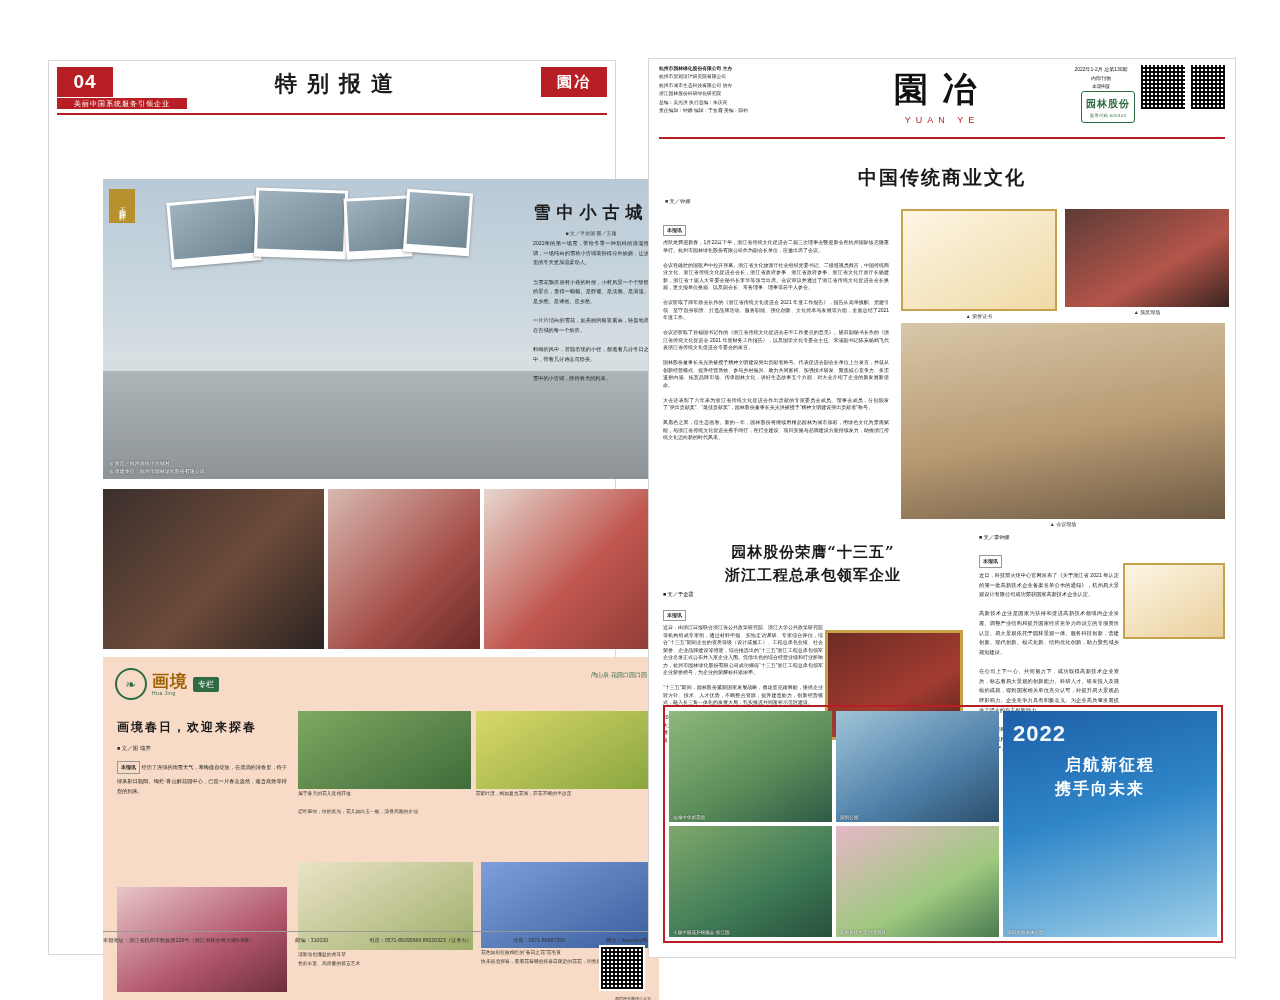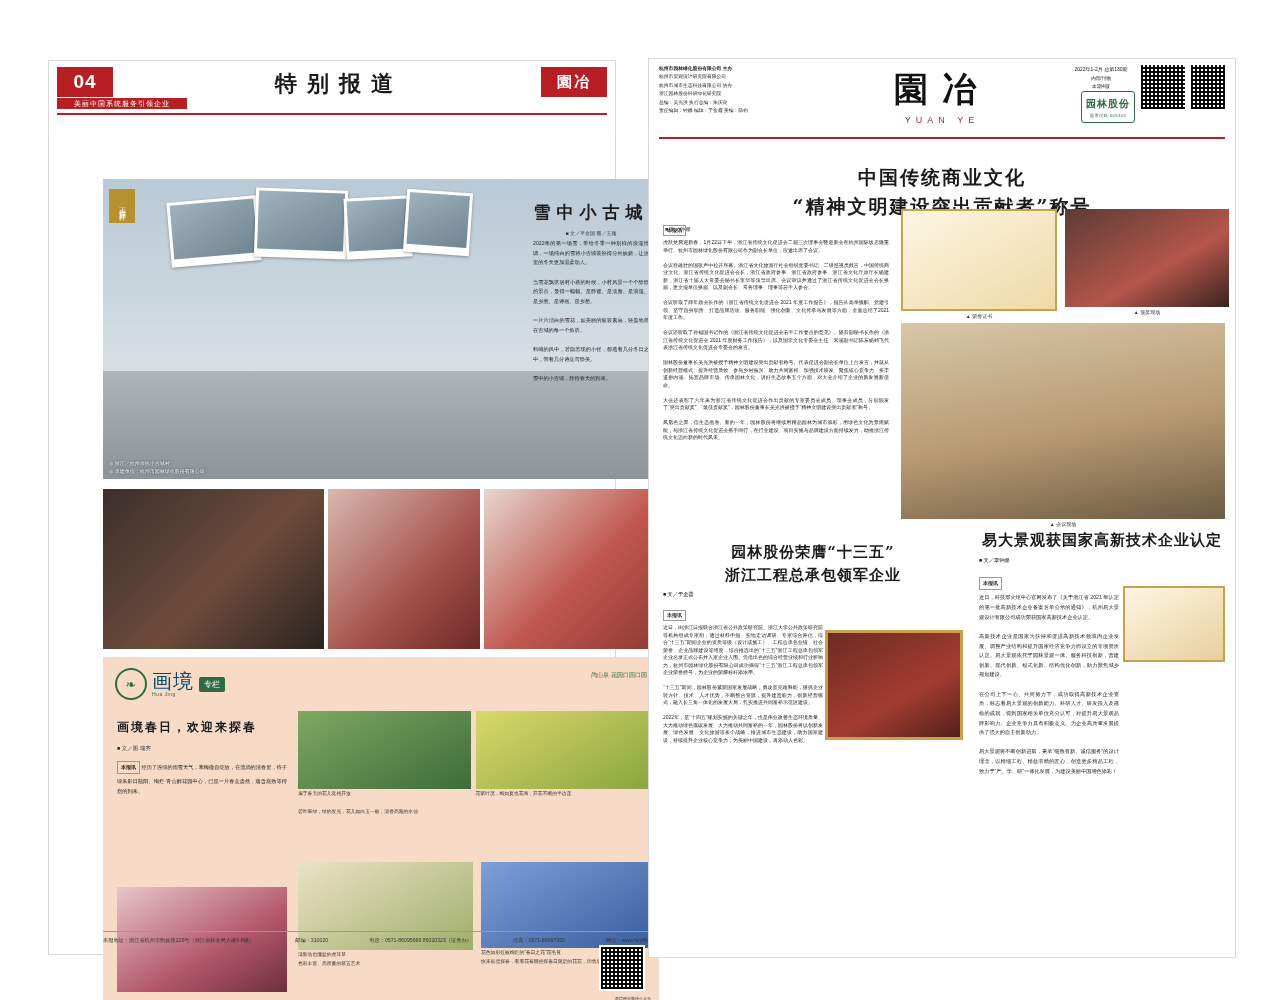--- a/index.html
+++ b/index.html
@@ -34,21 +34,21 @@
 
   .gal{position:absolute;left:54px;top:428px;width:556px;height:160px;display:grid;grid-template-columns:1.45fr 1fr 1.15fr;gap:4px;}
   .gal .cell{position:relative;overflow:hidden;}
   .g1{background:linear-gradient(135deg,#3b2f2c,#6d4b3a 55%,#2b2320);}
   .g2{background:linear-gradient(135deg,#d8b9b0,#a5504a 60%,#6d2a27);}
   .g3{background:linear-gradient(135deg,#e6d7cf,#c0574f 55%,#8e3b34);}
 
   .huajing{position:absolute;left:54px;top:596px;width:556px;height:350px;background:#f7dbc6;}
   .hj-logo{position:absolute;left:12px;top:10px;width:160px;height:34px;display:flex;align-items:center;gap:5px;}
   .hj-mark{width:28px;height:28px;border:2px solid #2e6b43;border-radius:50%;display:flex;align-items:center;justify-content:center;color:#2e6b43;font-size:13px;}
-  .hj-name{font-size:20px;color:#0c4a6e;font-weight:normal;letter-spacing:1px;line-height:1;}
+  .hj-name{font-size:17px;color:#a16207;font-weight:bold;letter-spacing:1px;line-height:1;}
   .hj-en{font-size:5px;color:#2e6b43;letter-spacing:.5px;}
   .hj-tag{font-size:8px;color:#fff;background:#2e6b43;padding:2px 5px;border-radius:2px;}
   .hj-sub{position:absolute;right:12px;top:14px;font-size:6px;color:#2e6b43;}
   .hj-title{position:absolute;left:14px;top:62px;font-size:12px;font-weight:bold;letter-spacing:2px;font-family:"DejaVu Serif",serif;}
   .hj-by{position:absolute;left:14px;top:88px;font-size:5.5px;color:#333;}
   .hj-lead{position:absolute;left:14px;top:104px;width:170px;font-size:5.2px;line-height:1.85;text-align:justify;}
   .hj-grid{position:absolute;left:195px;top:54px;width:350px;}
   .hj-row{display:flex;gap:5px;margin-bottom:4px;}
   .hj-ph{height:78px;flex:1;}
   .hj-c{font-size:4.8px;color:#333;margin:1px 0 3px;}
@@ -266,21 +266,20 @@
             <div class="qr"></div>
           </div>
         <div class="mh-qr2">
             <div class="qr"></div>
           </div>
       </div>
     </div>
 
     <div class="r-head">
       <h1>中国传统商业文化</h1>
-      <h1>“精神文明建设突出贡献者”称号</h1>
       <div class="r-byline">■ 文／钟娜</div>
     </div>
 
     <div class="r-col1 vtext" style="white-space:pre-line;">
       <span class="tagbox lead-b">本报讯</span>
       <span>虎跃龙腾迎新春，1月22日下午，浙江省传统文化促进会二届三次理事会暨迎新会在杭州国际饭店隆重举行。杭州市园林绿化股份有限公司作为副会长单位，应邀出席了会议。
 
 会议在雄壮的国歌声中拉开序幕。浙江省文化旅游厅社会组织党委书记、二级巡视员戴言，中国传统商业文化、浙江省传统文化促进会会长，浙江省政府参事、浙江省政府参事、浙江省文化厅原厅长杨建新，浙江省十届人大常委会秘书长李华等领导出席。会议审议并通过了浙江省传统文化促进会会长换届，更文报单位换届、以及副会长、常务理事、理事等若干人参会。
 
 会议听取了薛年勋会长作的《浙江省传统文化促进会 2021 年度工作报告》，报告从高举旗帜、党建引领、坚守自身职责、打造品牌活动、服务职能、强化创新、文化传承与发展等方面，全面总结了2021年度工作。
@@ -320,30 +319,51 @@
         <span class="tagbox lead-b">本报讯</span>
         <span>近日，由浙江日报联合浙江省公共政策研究院、浙江大学公共政策研究院等机构组成专家组，通过材料申报、实地走访调研、专家综合评估，综合“十三五”期间企业的资质等级（设计或施工）、工程总承包业绩、社会荣誉、企业品牌建设等维度，综合推选出的“十三五”浙江工程总承包领军企业名录正式公布并入家企业入围。凭借出色的综合经营业绩和行业影响力，杭州市园林绿化股份有限公司成功摘得“十三五”浙江工程总承包领军企业荣誉榜号，为企业的荣耀标杆添浓墨。
 
 “十三五”期间，园林股份紧跟国家发展战略，勇攻坚克难释能，狠抓企业转方针、技术、人才优势，不断整合资源，提升建造能力，创新经营模式，融入长三角一体化的发展大局，扎实推进共同富裕示范区建设。
 
 2022年，是“十四五”规划实施的关键之年，也是伟业改善生态环境质量、大力推动绿色低碳发展、大力推动共同富裕的一年，园林股份将以创新发展、绿色发展、文化旅游等多个战略，推进城市生态建设，助力国家建设，持续提升企业核心竞争力，为美丽中国建设，再添动人色彩。</span>
       </div>
     </div>
 
     <div class="sec3">
-      <div class="r-h2">易大景观获国家高新技术企业认定</div>
       <div style="font-size:5.2px;margin:5px 0 4px;">■ 文／李钟娜</div>
       <div class="sec3-cert"></div>
       <div class="sec3-body" style="white-space:pre-line;">
         <span class="tagbox lead-b">本报讯</span>
         <span>近日，科技部火炬中心官网发布了《关于浙江省 2021 年认定的第一批高新技术企业备案名单公示的通知》，杭州易大景观设计有限公司成功荣获国家高新技术企业认定。
 
 高新技术企业是国家为扶持和促进高新技术领域内企业发展、调整产业结构和提升国家经济竞争力而设立的专项资质认定。易大景观依托于园林景观一体、服务科技创新，营建创新、现代创新、模式化新、结构优化创新，助力聚焦城乡规划建设。
 
 在公司上下一心、共同努力下，成功取得高新技术企业资质，标志着易大景观的创新能力、科研人才、研发投入及规模的成就，得到国家相关单位充分认可，对提升易大景观品牌影响力、企业竞争力具有积极意义。为企业高质量发展提供了强大的自主创新动力。
 
 易大景观将不断创新进取，秉承“细致有新、诚信服务”的设计理念，以精细工程、精益求精的匠心，创造更多精品工程，致力于“产、学、研”一体化发展，为建设美丽中国增色添彩！</span>
       </div>
     </div>
 
+    <div class="banner">
+      <div class="bn-left">
+        <div class="bcell bc1">
+          <div class="bcap">嘉城中华新景园</div>
+        </div>
+        <div class="bcell bc2">
+          <div class="bcap">深圳公园</div>
+        </div>
+        <div class="bcell bc3">
+          <div class="bcap">十届中国花开锦簇会·浙江园</div>
+        </div>
+        <div class="bcell bc4">
+          <div class="bcap">安吉蒋镇生态治理项目</div>
+        </div>
+      </div>
+      <div class="bn-right">
+        <div class="yr">2022</div>
+        <div class="t1">启航新征程</div>
+        <div class="t2">携手向未来</div>
+        <div class="bcap">深圳光明未来公园</div>
+      </div>
+    </div>
 
   </div>
 </div>
 
 </body></html>

